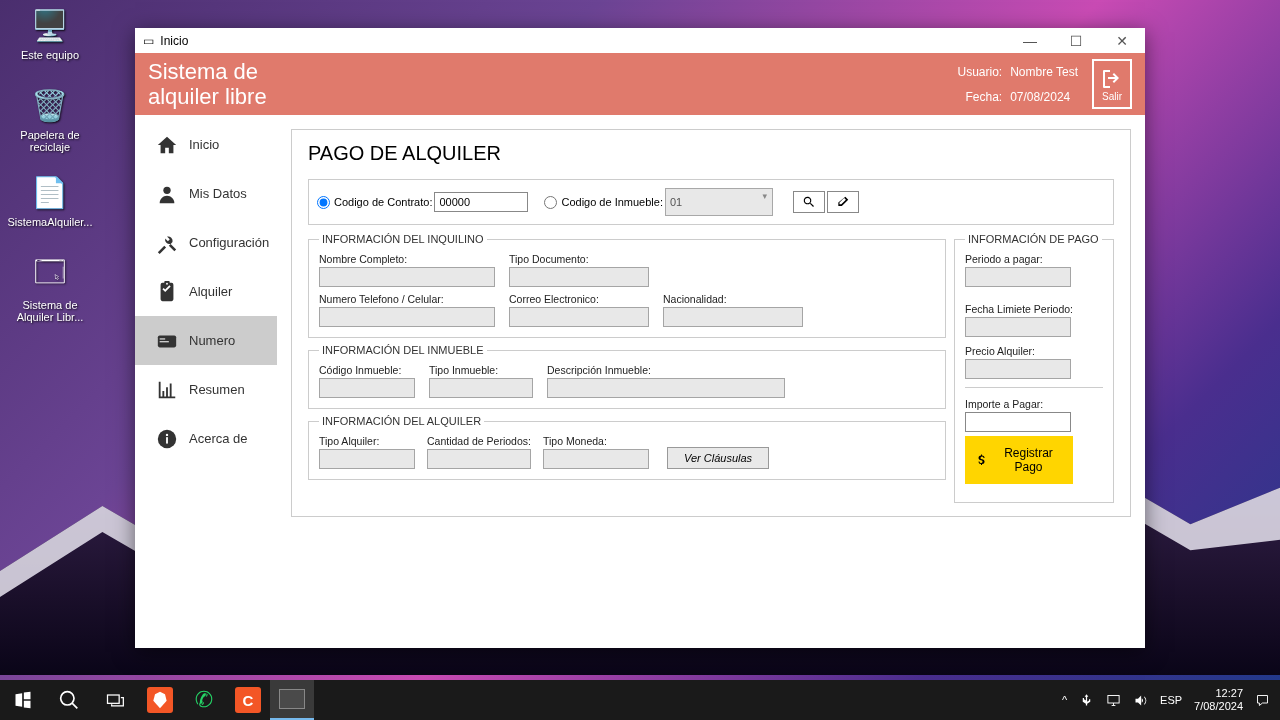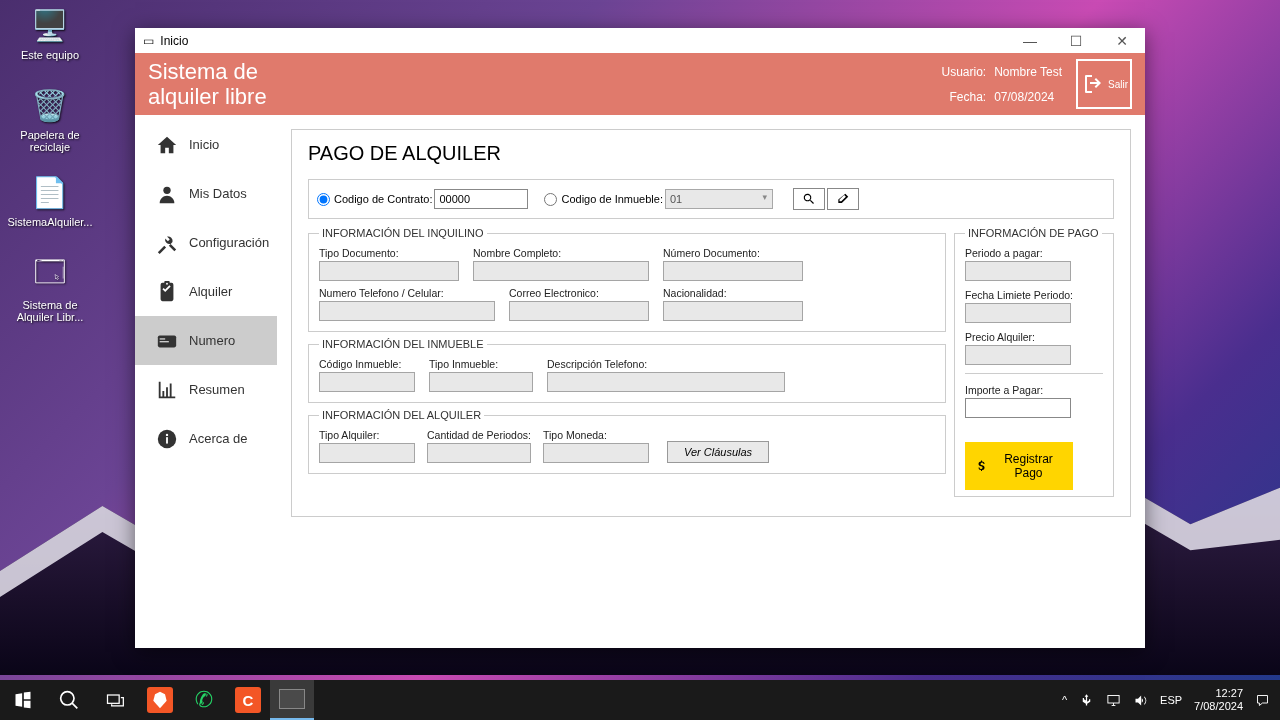--- a/index.html
+++ b/index.html
@@ -15,37 +15,37 @@
 .titlebar{height:25px;background:#fff;display:flex;align-items:center;padding:0 0 0 8px;font-size:12px;}
 .titlebar .ticon{font-size:12px;margin-right:6px;}
 .titlebar .title{flex:1;}
 .titlebar .wbtn{width:46px;height:25px;display:flex;align-items:center;justify-content:center;font-size:14px;color:#555;}
 
 .hdr{background:#e07a6c;color:#fff;display:flex;align-items:center;padding:8px 13px;height:62px;}
 .hdr .appname{font-size:22px;line-height:1.15;flex:1;}
 .hdr .info{font-size:12px;margin-right:14px;}
 .hdr .info .row{display:flex;margin:11px 0;}
 .hdr .info .lb{width:56px;text-align:right;margin-right:8px;}
-.hdr .exit{width:56px;height:50px;border:2px solid #fff;display:flex;flex-direction:row;align-items:center;justify-content:center;font-size:10px;cursor:pointer;}
+.hdr .exit{width:40px;height:50px;border:2px solid #fff;display:flex;flex-direction:column;align-items:center;justify-content:center;font-size:10px;cursor:pointer;}
 .hdr .exit svg{width:28px;height:24px;fill:#fff;}
 
 .body{flex:1;display:flex;background:#fff;}
 .sidebar{width:142px;background:#fff;padding-top:5px;}
 .navitem{display:flex;align-items:center;height:49px;padding-left:18px;font-size:13px;color:#333;cursor:pointer;}
 .navitem.active{background:#ccc;}
 .navitem .ni-icon{width:28px;height:24px;margin-right:8px;display:flex;align-items:center;justify-content:center;}
 .navitem svg{width:24px;height:22px;fill:#333;}
 .content{flex:1;padding:14px;background:#fff;}
 .panel{border:1px solid #ccc;padding:12px 16px 14px;height:388px;}
 .ptitle{font-size:20px;font-weight:500;margin-bottom:14px;}
 .searchrow{display:flex;align-items:center;border:1px solid #ccc;padding:8px;gap:2px;margin-bottom:8px;}
 .searchrow label{font-size:11px;display:flex;align-items:center;gap:4px;}
 .searchrow input[type=radio]{margin:0;}
 .txt{border:1px solid #888;height:20px;font-size:11px;padding:1px 4px;background:#fff;}
-.cmb{border:1px solid #a8a8a8;height:20px;font-size:11px;padding:1px 4px;background:#e8e8e8;width:108px;appearance:none;position:relative;}
+.cmb{border:1px solid #a8a8a8;height:28px;font-size:11px;padding:1px 4px;background:#e8e8e8;width:108px;appearance:none;position:relative;}
 .cmbwrap{position:relative;display:inline-block;}
 .cmbwrap::after{content:"▾";position:absolute;right:6px;top:3px;font-size:9px;color:#888;pointer-events:none;}
 .sbtn{width:32px;height:22px;border:1px solid #888;background:#fff;display:flex;align-items:center;justify-content:center;cursor:pointer;}
 .cols{display:flex;gap:8px;}
 .leftcol{flex:1;}
 .rightcol{width:160px;}
 fieldset{border:1px solid #ccc;padding:6px 10px 10px;margin-bottom:6px;font-size:11px;}
 legend{font-size:11px;padding:0 3px;color:#333;}
 .frow{display:flex;gap:14px;margin-top:2px;}
 .fcell{display:flex;flex-direction:column;}
@@ -221,29 +221,25 @@
           </div>
         </div>
 
         <div class="cols">
           <div class="leftcol">
 
             <fieldset>
               <legend>INFORMACIÓN DEL INQUILINO</legend>
               <div class="frow">
                 <div class="fcell">
-                    <label>Tipo Documento:</label>
-                    <div class="ro w140"></div>
-                  </div>
-                <div class="fcell">
                     <label>Nombre Completo:</label>
                     <div class="ro w176"></div>
                   </div>
                 <div class="fcell">
-                    <label>Número Documento:</label>
+                    <label>Tipo Documento:</label>
                     <div class="ro w140"></div>
                   </div>
               </div>
               <div class="frow" style="margin-top:6px">
                 <div class="fcell">
                     <label>Numero Telefono / Celular:</label>
                     <div class="ro w176"></div>
                   </div>
                 <div class="fcell">
                     <label>Correo Electronico:</label>
@@ -261,21 +257,21 @@
               <div class="frow">
                 <div class="fcell">
                     <label>Código Inmueble:</label>
                     <div class="ro w48" style="width:96px"></div>
                   </div>
                 <div class="fcell">
                     <label>Tipo Inmueble:</label>
                     <div class="ro w104"></div>
                   </div>
                 <div class="fcell">
-                    <label>Descripción Telefono:</label>
+                    <label>Descripción Inmueble:</label>
                     <div class="ro w238"></div>
                   </div>
               </div>
             </fieldset>
 
             <fieldset>
               <legend>INFORMACIÓN DEL ALQUILER</legend>
               <div class="frow" style="align-items:flex-end;gap:12px;">
                 <div class="fcell">
                     <label>Tipo Alquiler:</label>
@@ -294,34 +290,34 @@
             </fieldset>
           </div>
 
           <div class="rightcol">
             <fieldset style="height:270px">
               <legend>INFORMACIÓN DE PAGO</legend>
               <div class="fcell" style="margin-top:2px">
                   <label>Periodo a pagar:</label>
                   <div class="ro w106"></div>
                 </div>
-              <div class="fcell" style="margin-top:8px">
+              <div class="fcell" style="margin-top:16px">
                   <label>Fecha Limiete Periodo:</label>
                   <div class="ro w106"></div>
                 </div>
               <div class="fcell" style="margin-top:8px">
                   <label>Precio Alquiler:</label>
                   <div class="ro w106"></div>
                 </div>
               <hr class="sep">
               <div class="fcell">
                   <label>Importe a Pagar:</label>
                   <input type="text" class="txt w106" style="">
                 </div>
-              <button class="btnyellow" style="margin-top:24px">
+              <button class="btnyellow" style="margin-top:4px">
                 <svg viewBox="0 0 24 24">
                     <path d="M12 1v2a5 5 0 00-5 5c0 2.5 2 3.6 5 4.5 2.5.7 3 1.3 3 2.5a3 3 0 01-3 3 3 3 0 01-3-3H7a5 5 0 005 5v2h2v-2a5 5 0 005-5c0-2.5-2-3.6-5-4.5-2.5-.7-3-1.3-3-2.5a3 3 0 013-3 3 3 0 013 3h2a5 5 0 00-5-5V1h-2z"></path>
                   </svg>
                 <span>Registrar Pago</span>
               </button>
             </fieldset>
           </div>
         </div>
 
       </div>

